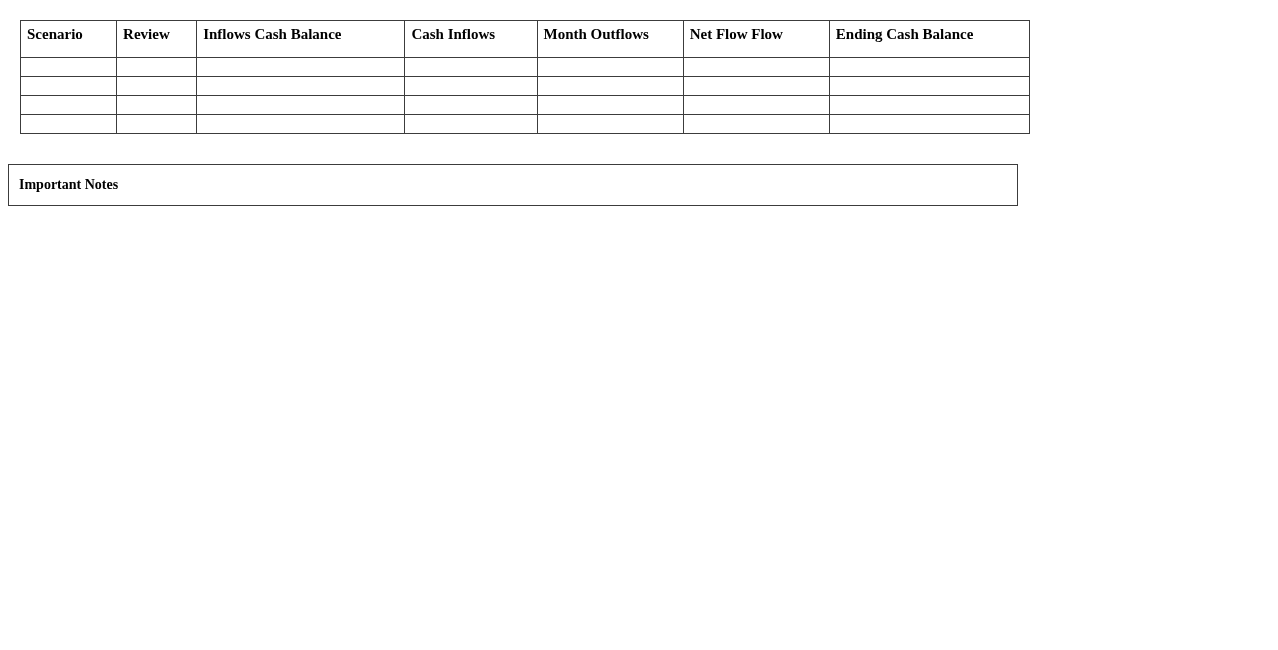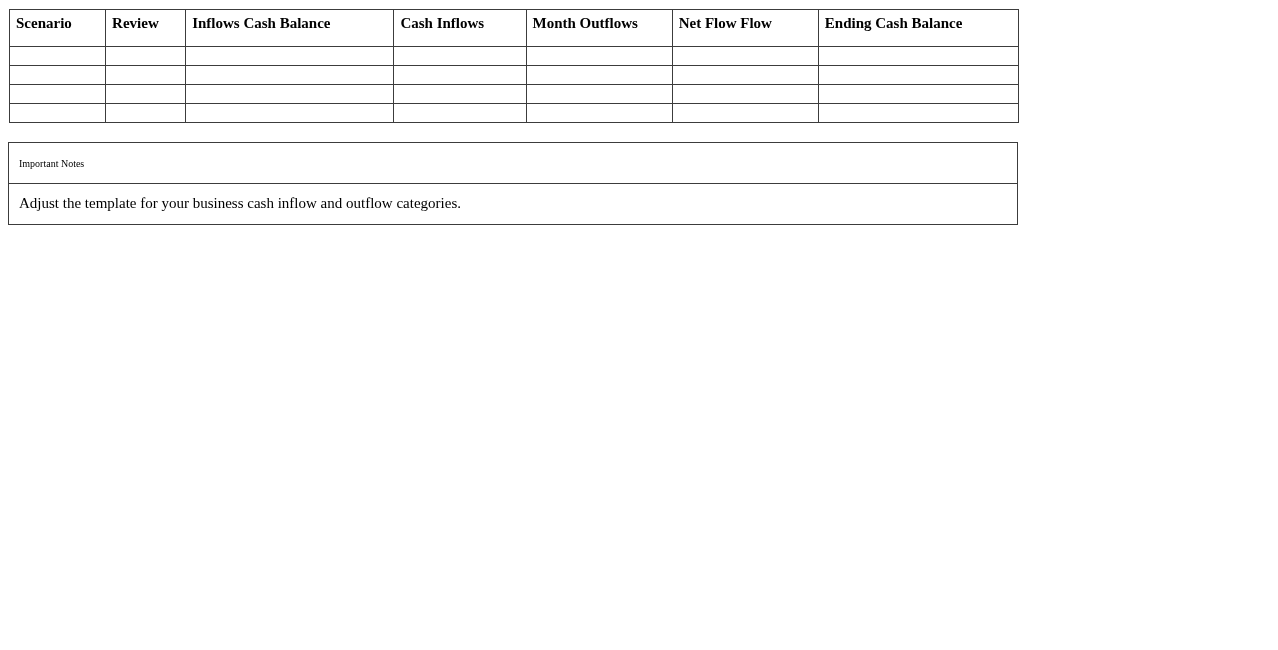--- a/index.html
+++ b/index.html
@@ -20,21 +20,21 @@
     box-sizing: border-box;
   }
   table {
     border-collapse: collapse;
     table-layout: fixed;
     font-size: 15px;
   }
   
   #forecast-table {
     width: 1010px;
-    margin: 1px;
+    margin: 12px;
   }
   #forecast-table th,
   #forecast-table td {
     border: 1px solid #3c3c3c;
     padding: 4px 6px;
     text-align: left;
     vertical-align: top;
     font-size: 15px;
     line-height: 1.25;
   }
@@ -66,22 +66,22 @@
   #notes-table th,
   #notes-table td {
     border: 1px solid #3c3c3c;
     padding: 7px 10px;
     text-align: left;
     vertical-align: middle;
     font-size: 15px;
     line-height: 1.3;
   }
   #notes-table th {
-    font-weight: normal;
-    font-size: 10px;
+    font-weight: bold;
+    font-size: 14px;
     height: 26px;
   }
   #notes-table td {
     height: 26px;
   }
 </style>
 </head>
 <body>
 
 <div class="page">
@@ -149,19 +149,16 @@
 
   <div class="gap"></div>
 
   <table id="notes-table">
     <thead>
       <tr>
         <th>Important Notes</th>
       </tr>
     </thead>
     <tbody>
-      <tr>
-        <td>Adjust the template for your business cash inflow and outflow categories.</td>
-      </tr>
     </tbody>
   </table>
 
 </div>
 
 </body></html>

